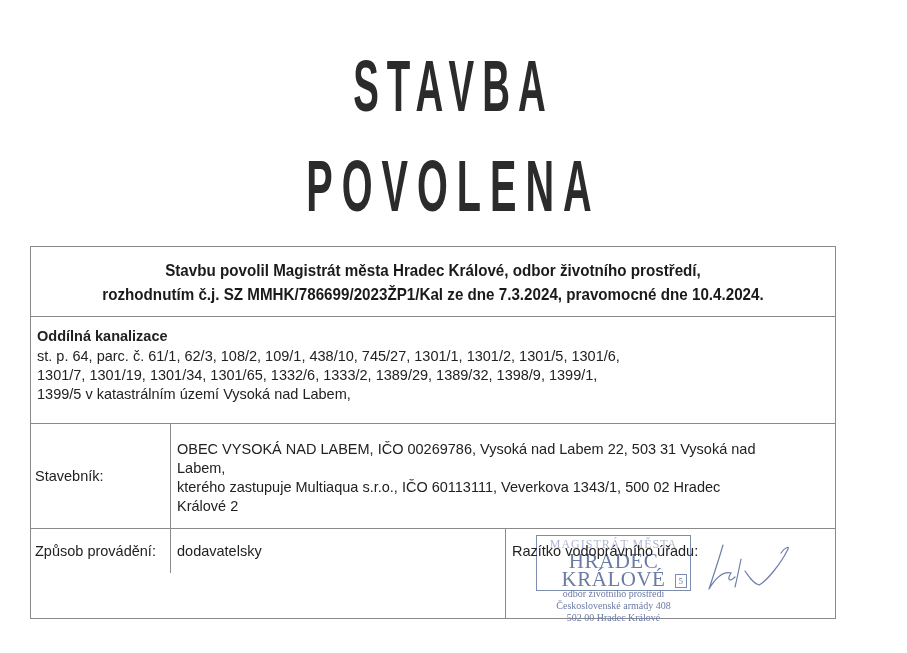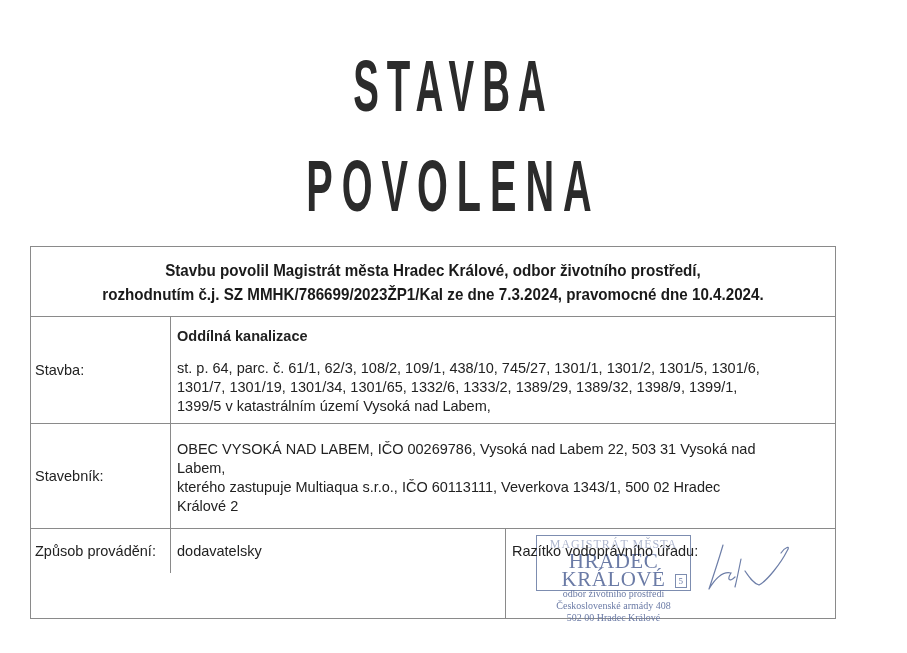--- a/index.html
+++ b/index.html
@@ -28,21 +28,21 @@
       color: #1a1a1a; transform: scaleX(0.92);
     }
     .label-cell {
       width: 140px; flex: none; border-right: 1px solid #8a8a8a;
       display: flex; align-items: center; padding-left: 4px; box-sizing: border-box;
       font-size: 14.5px; color: #222;
     }
     .value-cell {
       flex: 1; padding: 8px 6px; font-size: 14.5px; line-height: 19px; color: #222;
     }
-    .value-cell .strong { font-weight: bold; display: block; margin-bottom: 13px; }
+    .value-cell .strong { font-weight: bold; display: block; margin-bottom: 1px; }
     .row-stavba { height: 106px; }
     .row-stavba .value-cell { padding-top: 10px; }
     .row-stavebnik { height: 104px; }
     .row-stavebnik .value-cell { padding-top: 16px; }
     .row-small { height: 44px; }
     .row-small .value-cell { display: flex; align-items: center; padding: 0 6px; }
     .combined { display: flex; flex-direction: column; flex: 1; }
     .stamp-area { flex: 1; position: relative; }
     .stamp-label { position: absolute; left: 6px; top: 14px; font-size: 14.5px; color: #222; z-index: 2; }
     .stamp {
@@ -67,21 +67,20 @@
 
 <div class="doc-table">
   <div class="row">
     <div class="authority" style="width:100%;">
       <div>Stavbu povolil Magistrát města Hradec Králové, odbor životního prostředí,</div>
       <div>rozhodnutím č.j. SZ MMHK/786699/2023ŽP1/Kal ze dne 7.3.2024, pravomocné dne 10.4.2024.</div>
     </div>
   </div>
 
   <div class="row row-stavba">
-    <div class="label-cell">Stavba:</div>
     <div class="value-cell">
       <span class="strong">Oddílná kanalizace</span>
       <div>st. p. 64, parc. č. 61/1, 62/3, 108/2, 109/1, 438/10, 745/27, 1301/1, 1301/2, 1301/5, 1301/6,</div>
       <div>1301/7, 1301/19, 1301/34, 1301/65, 1332/6, 1333/2, 1389/29, 1389/32, 1398/9, 1399/1,</div>
       <div>1399/5 v katastrálním území Vysoká nad Labem,</div>
     </div>
   </div>
 
   <div class="row row-stavebnik">
     <div class="label-cell">Stavebník:</div>

